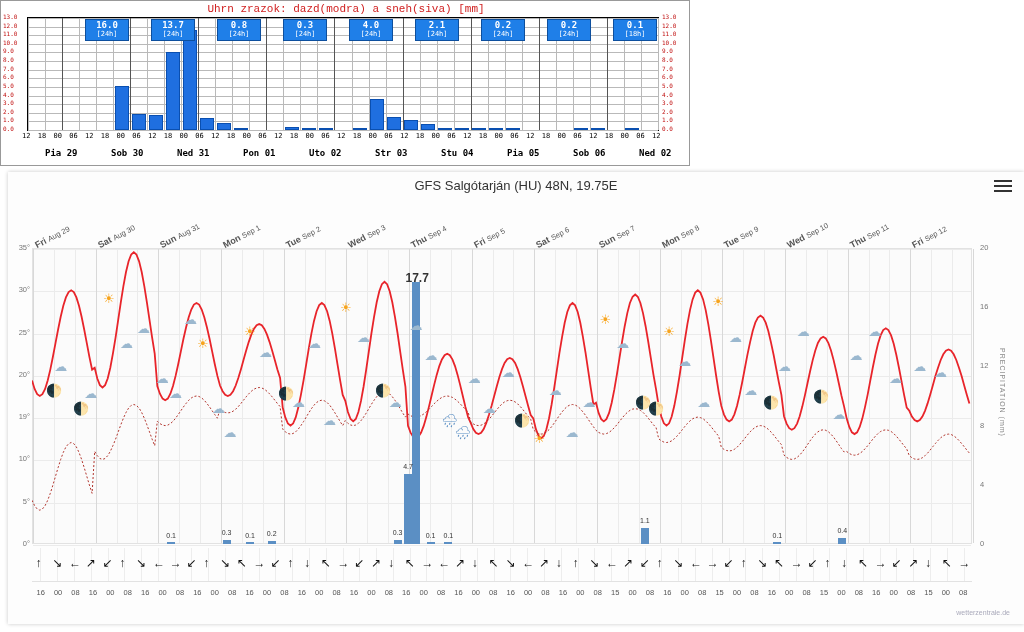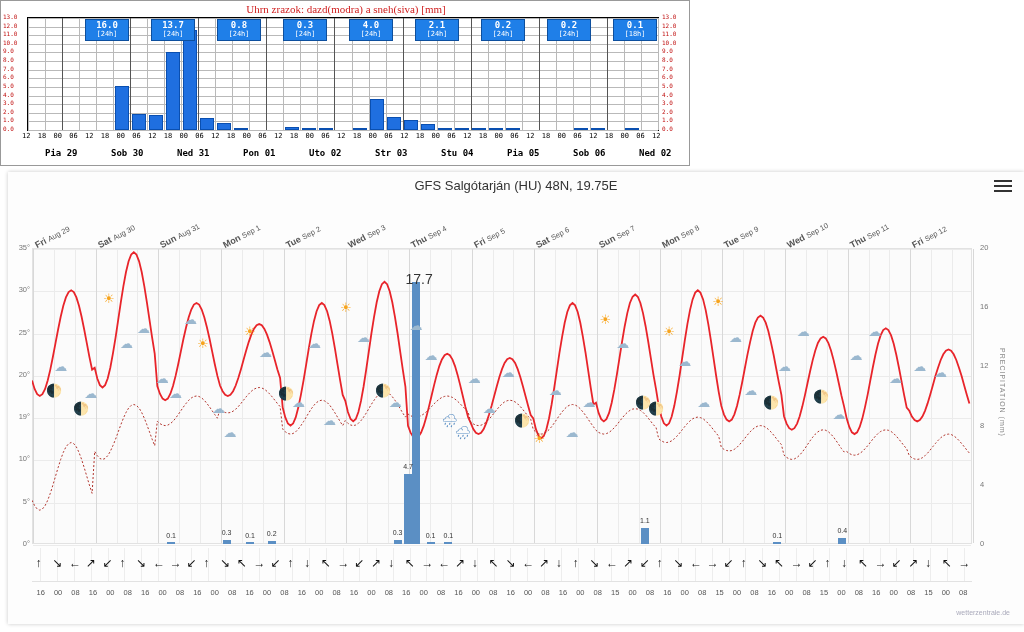--- a/index.html
+++ b/index.html
@@ -11,21 +11,21 @@
     overflow:hidden;
   }
 
   
   #top-panel {
     position:absolute; left:0; top:0; width:690px; height:166px;
     background:#ffffff; border:1px solid #999; overflow:hidden;
   }
   #top-title {
     position:absolute; left:0; top:2px; width:690px; text-align:center;
-    font-family:Liberation Serif, serif; font-size:11px; color:#d02020;
+    font-family:Liberation Mono, monospace; font-size:11px; color:#d02020;
     letter-spacing:0px; white-space:nowrap;
   }
   #top-plot {
     position:absolute; left:26px; top:16px; width:632px; height:114px;
     border:1px solid #000; background:#fff;
   }
   .tgrid-v { position:absolute; top:0; bottom:0; width:1px; background:#b9b9b9; }
   .tgrid-h { position:absolute; left:0; right:0; height:1px; background:#b9b9b9; }
   .tgrid-v.major { background:#555; }
   .tbar { position:absolute; bottom:0; background:#1f6fe0; border:1px solid #0a4fb0; }
@@ -94,21 +94,21 @@
     transform:rotate(-28deg); transform-origin:left bottom;
   }
   .daylabel b { font-weight:bold; }
   .daylabel span { font-size:7.5px; }
 
   .pbar { position:absolute; background:#5b8fc4; }
   .plabel {
     position:absolute; font-size:7px; color:#333; white-space:nowrap;
     text-align:center;
   }
-  .plabel.big { font-size:14px; }
+  .plabel.big { font-size:12px;font-weight:bold; }
 
   .wicon { position:absolute; font-size:13px; line-height:13px; }
   .wicon.sun { color:#f7a41d; }
   .wicon.cloud { color:#9bb8cf; }
   .wicon.moon { color:#555; }
   .wicon.rain { color:#5b8fc4; }
 
   #xaxis {
     position:absolute; left:0; top:300px; width:940px; height:58px;
   }

